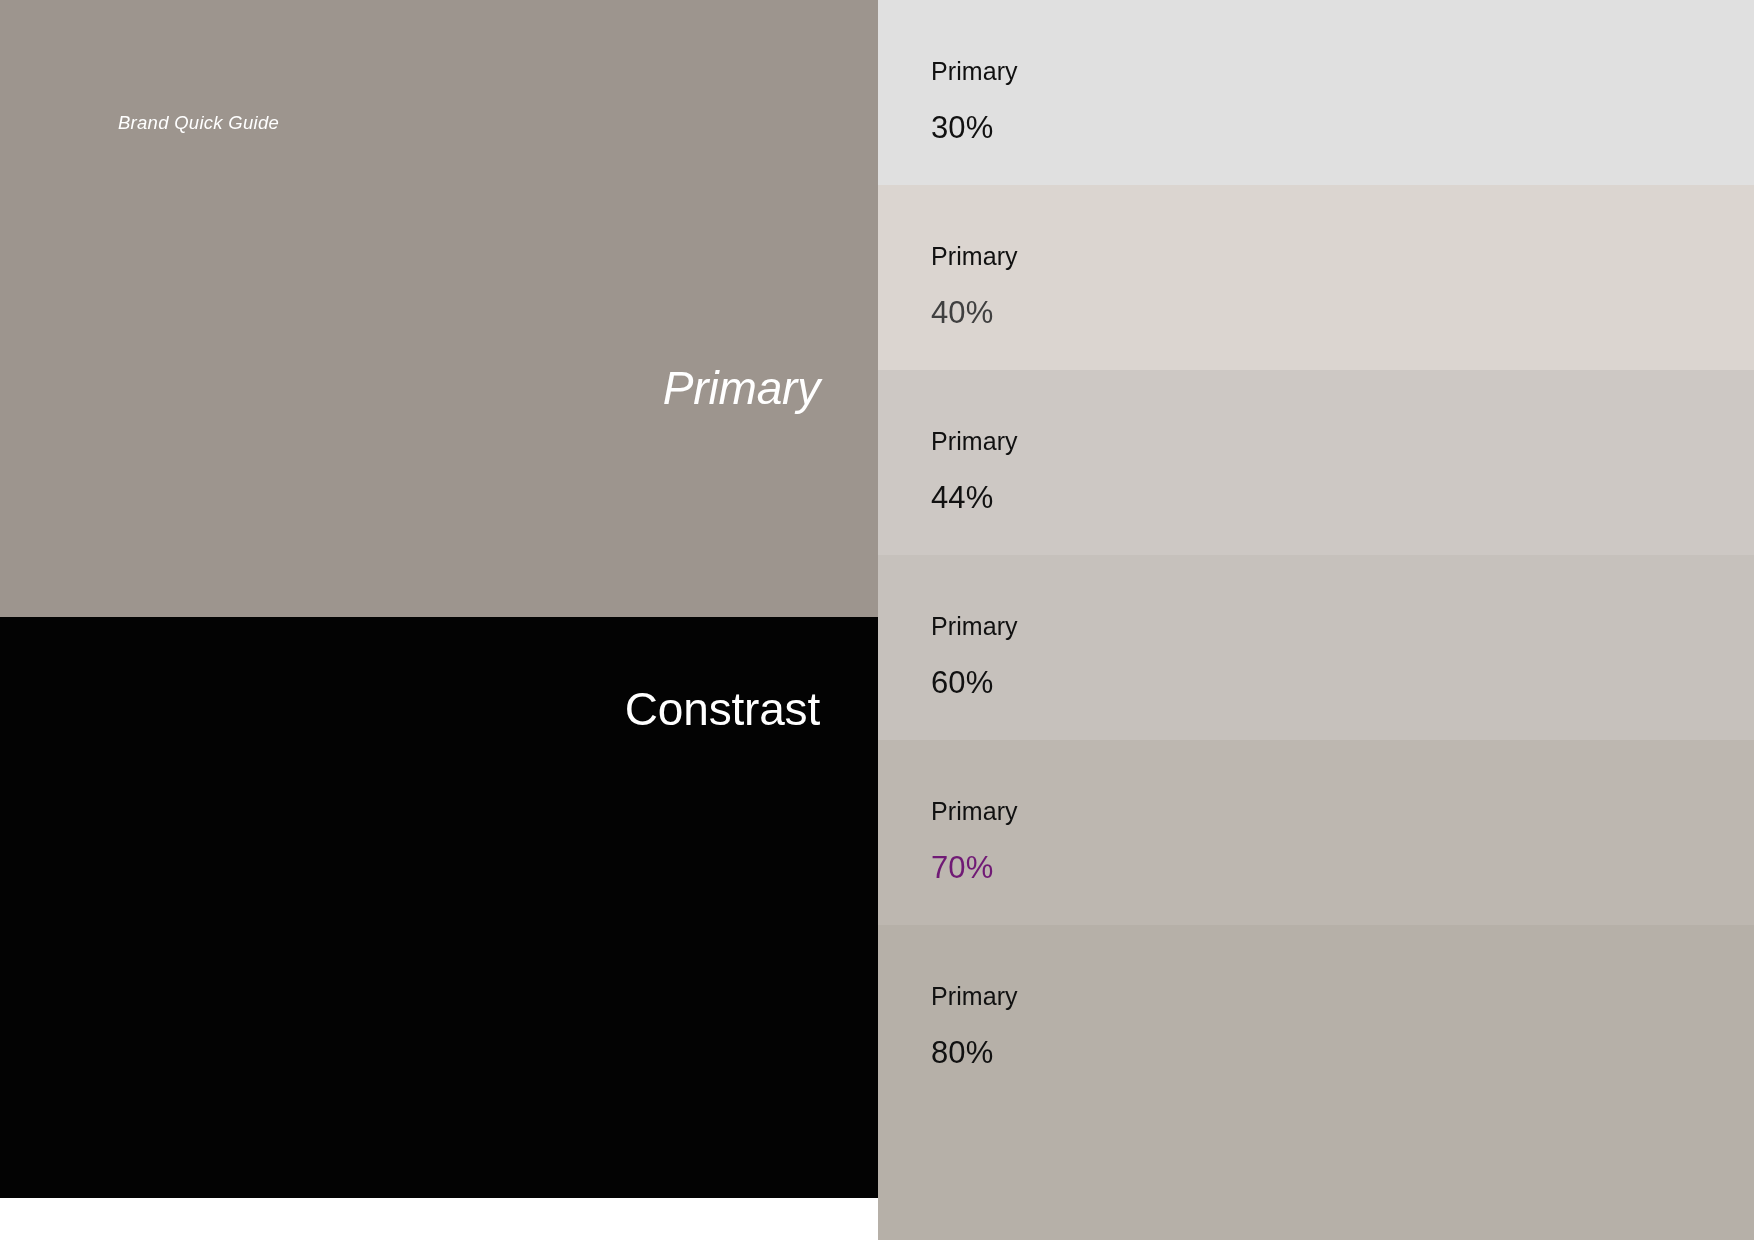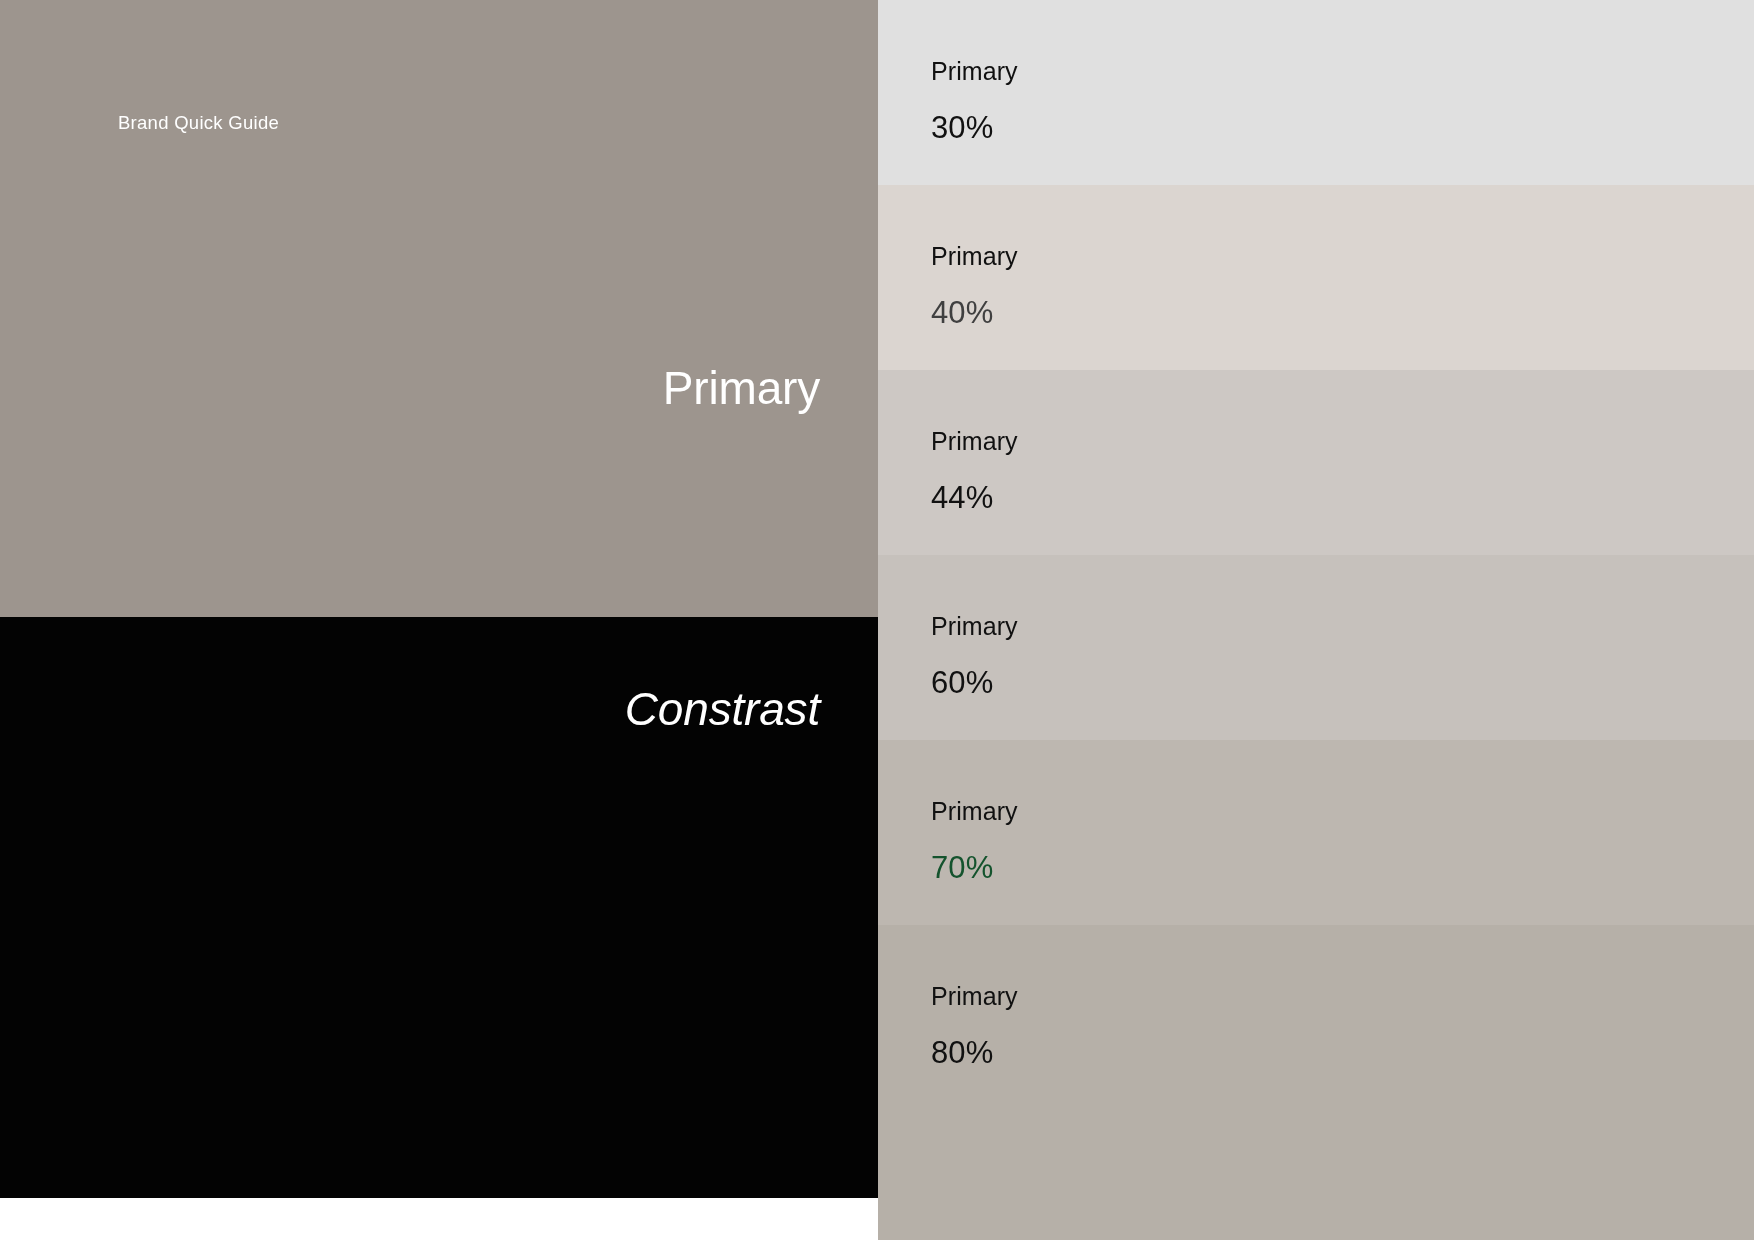--- a/index.html
+++ b/index.html
@@ -30,21 +30,20 @@
     position:relative;
     height:617px;
     background:#9d958e;
     overflow:hidden;
   }
   .panel-contrast {
     position:relative;
     height:581px;
     background:#030303;
     overflow:hidden;
-    font-style:italic;
   }
 
   .eyebrow {
     position:absolute;
     left:118px;
     top:112px;
     font-size:18.5px;
     letter-spacing:0.015em;
     color:#ffffff;
     font-weight:400;
@@ -108,21 +107,21 @@
     white-space:nowrap;
   }
 </style>
 </head>
 <body>
 
 <div class="page">
 
   <div class="left-col">
 
-    <div class="panel-primary" style="background: rgb(157, 149, 142);">
+    <div class="panel-primary" style="background: rgb(157, 149, 142); font-style: italic;">
       <div class="eyebrow" style="color: rgb(255, 255, 255);">Brand Quick Guide</div>
       <div class="panel-label" style="color: rgb(255, 255, 255);">Primary</div>
     </div>
 
     <div class="panel-contrast" style="background: rgb(3, 3, 3);">
       <div class="panel-label" style="color: rgb(255, 255, 255);">Constrast</div>
     </div>
 
   </div>
 
@@ -143,21 +142,21 @@
       <span class="swatch-pct" style="color: rgb(17, 17, 17); top: 110px;">44%</span>
     </div>
 
     <div class="swatch" style="height: 185px; flex-basis: 185px; background: rgb(198, 193, 188);">
       <span class="swatch-name" style="color: rgb(17, 17, 17); top: 57px;">Primary</span>
       <span class="swatch-pct" style="color: rgb(17, 17, 17); top: 110px;">60%</span>
     </div>
 
     <div class="swatch" style="height: 185px; flex-basis: 185px; background: rgb(189, 183, 176);">
       <span class="swatch-name" style="color: rgb(17, 17, 17); top: 57px;">Primary</span>
-      <span class="swatch-pct" style="color: #14532d; top: 110px;">70%</span>
+      <span class="swatch-pct" style="color: #701a75; top: 110px;">70%</span>
     </div>
 
     <div class="swatch" style="height: 315px; flex-basis: 315px; background: rgb(182, 176, 168);">
       <span class="swatch-name" style="color: rgb(17, 17, 17); top: 57px;">Primary</span>
       <span class="swatch-pct" style="color: rgb(17, 17, 17); top: 110px;">80%</span>
     </div>
 
   </div>
 
 </div>

